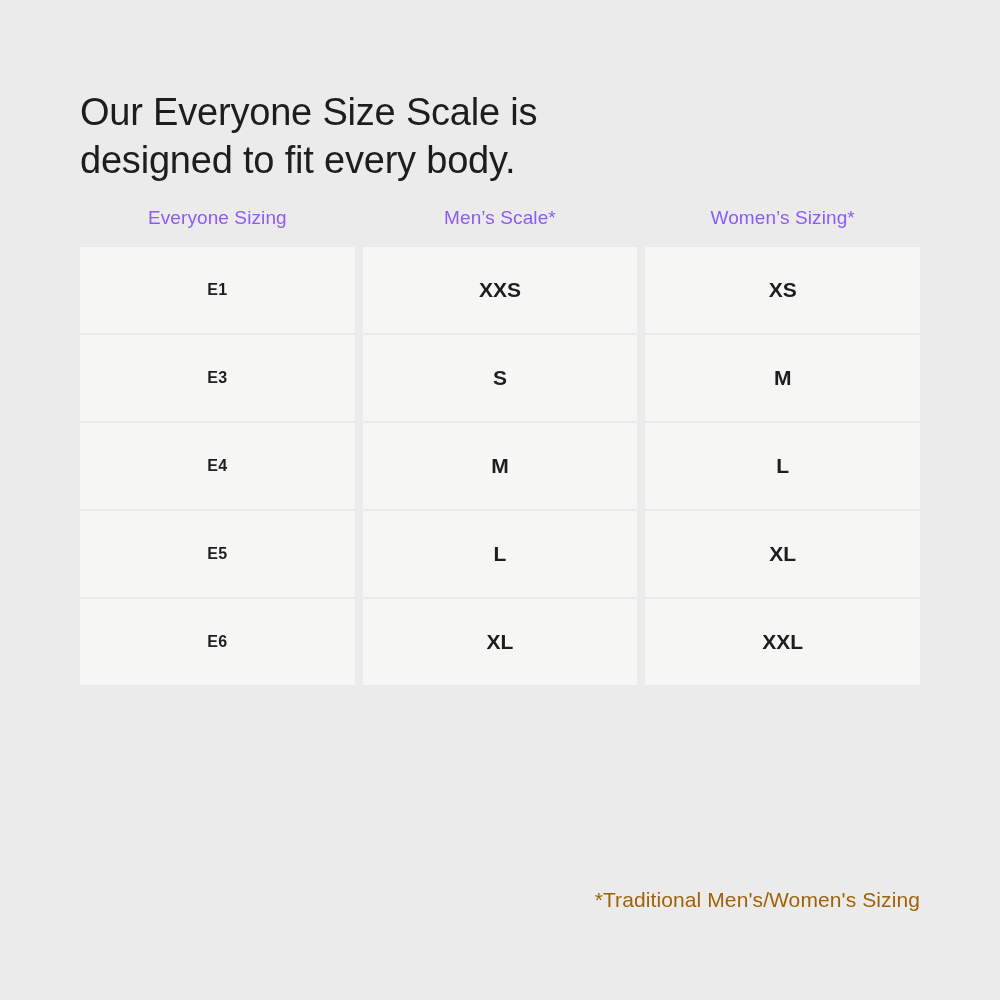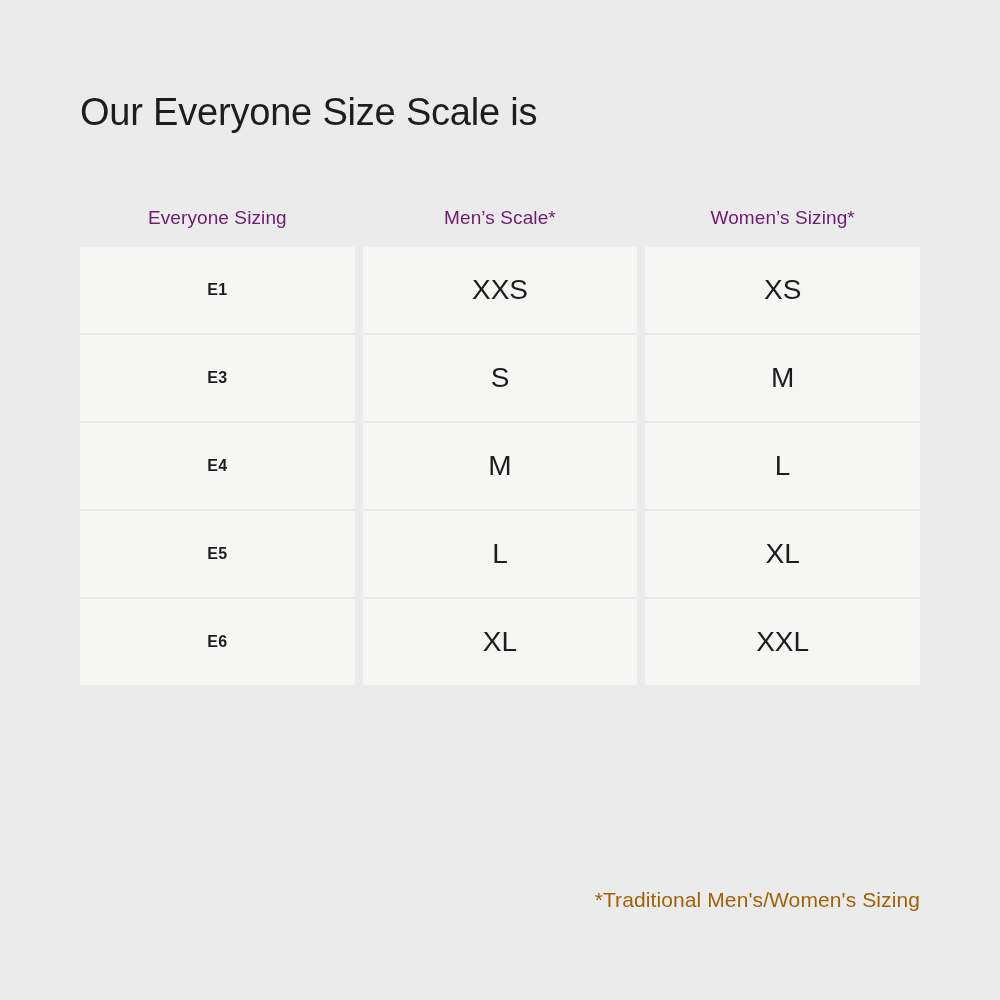--- a/index.html
+++ b/index.html
@@ -43,33 +43,33 @@
   table.size-table {
     border-collapse: separate;
     border-spacing: 8px 2px;
     margin: 0 -8px;
     width: 856px;
     table-layout: fixed;
   }
   table.size-table th {
     font-weight: 400;
     font-size: 19px;
-    color: #701a75;
+    color: #8b5cf6;
     padding: 0 0 16px 0;
     text-align: center;
     background: transparent;
     letter-spacing: 0.1px;
   }
   table.size-table td {
     background: #f6f6f5;
     text-align: center;
     height: 84px;
-    font-size: 28px;
+    font-size: 21px;
     color: #1d1d1d;
-    font-weight: 400;
+    font-weight: 700;
   }
   table.size-table td.col-e {
     font-weight: 700;
     font-size: 16px;
     letter-spacing: 0.3px;
   }
   .footnote {
     position: absolute;
     right: 80px;
     top: 888px;
@@ -79,20 +79,21 @@
     letter-spacing: 0.1px;
   }
 </style>
 </head>
 <body>
 
 <div class="page">
 
   <h1 class="headline">
     <span class="line">Our Everyone Size Scale is</span>
+    <span class="line">designed to fit every body.</span>
   </h1>
 
   <div class="table-wrap">
     <table class="size-table">
       <thead>
         <tr>
           <th>Everyone Sizing</th>
           <th>Men’s Scale*</th>
           <th>Women’s Sizing*</th>
         </tr>

